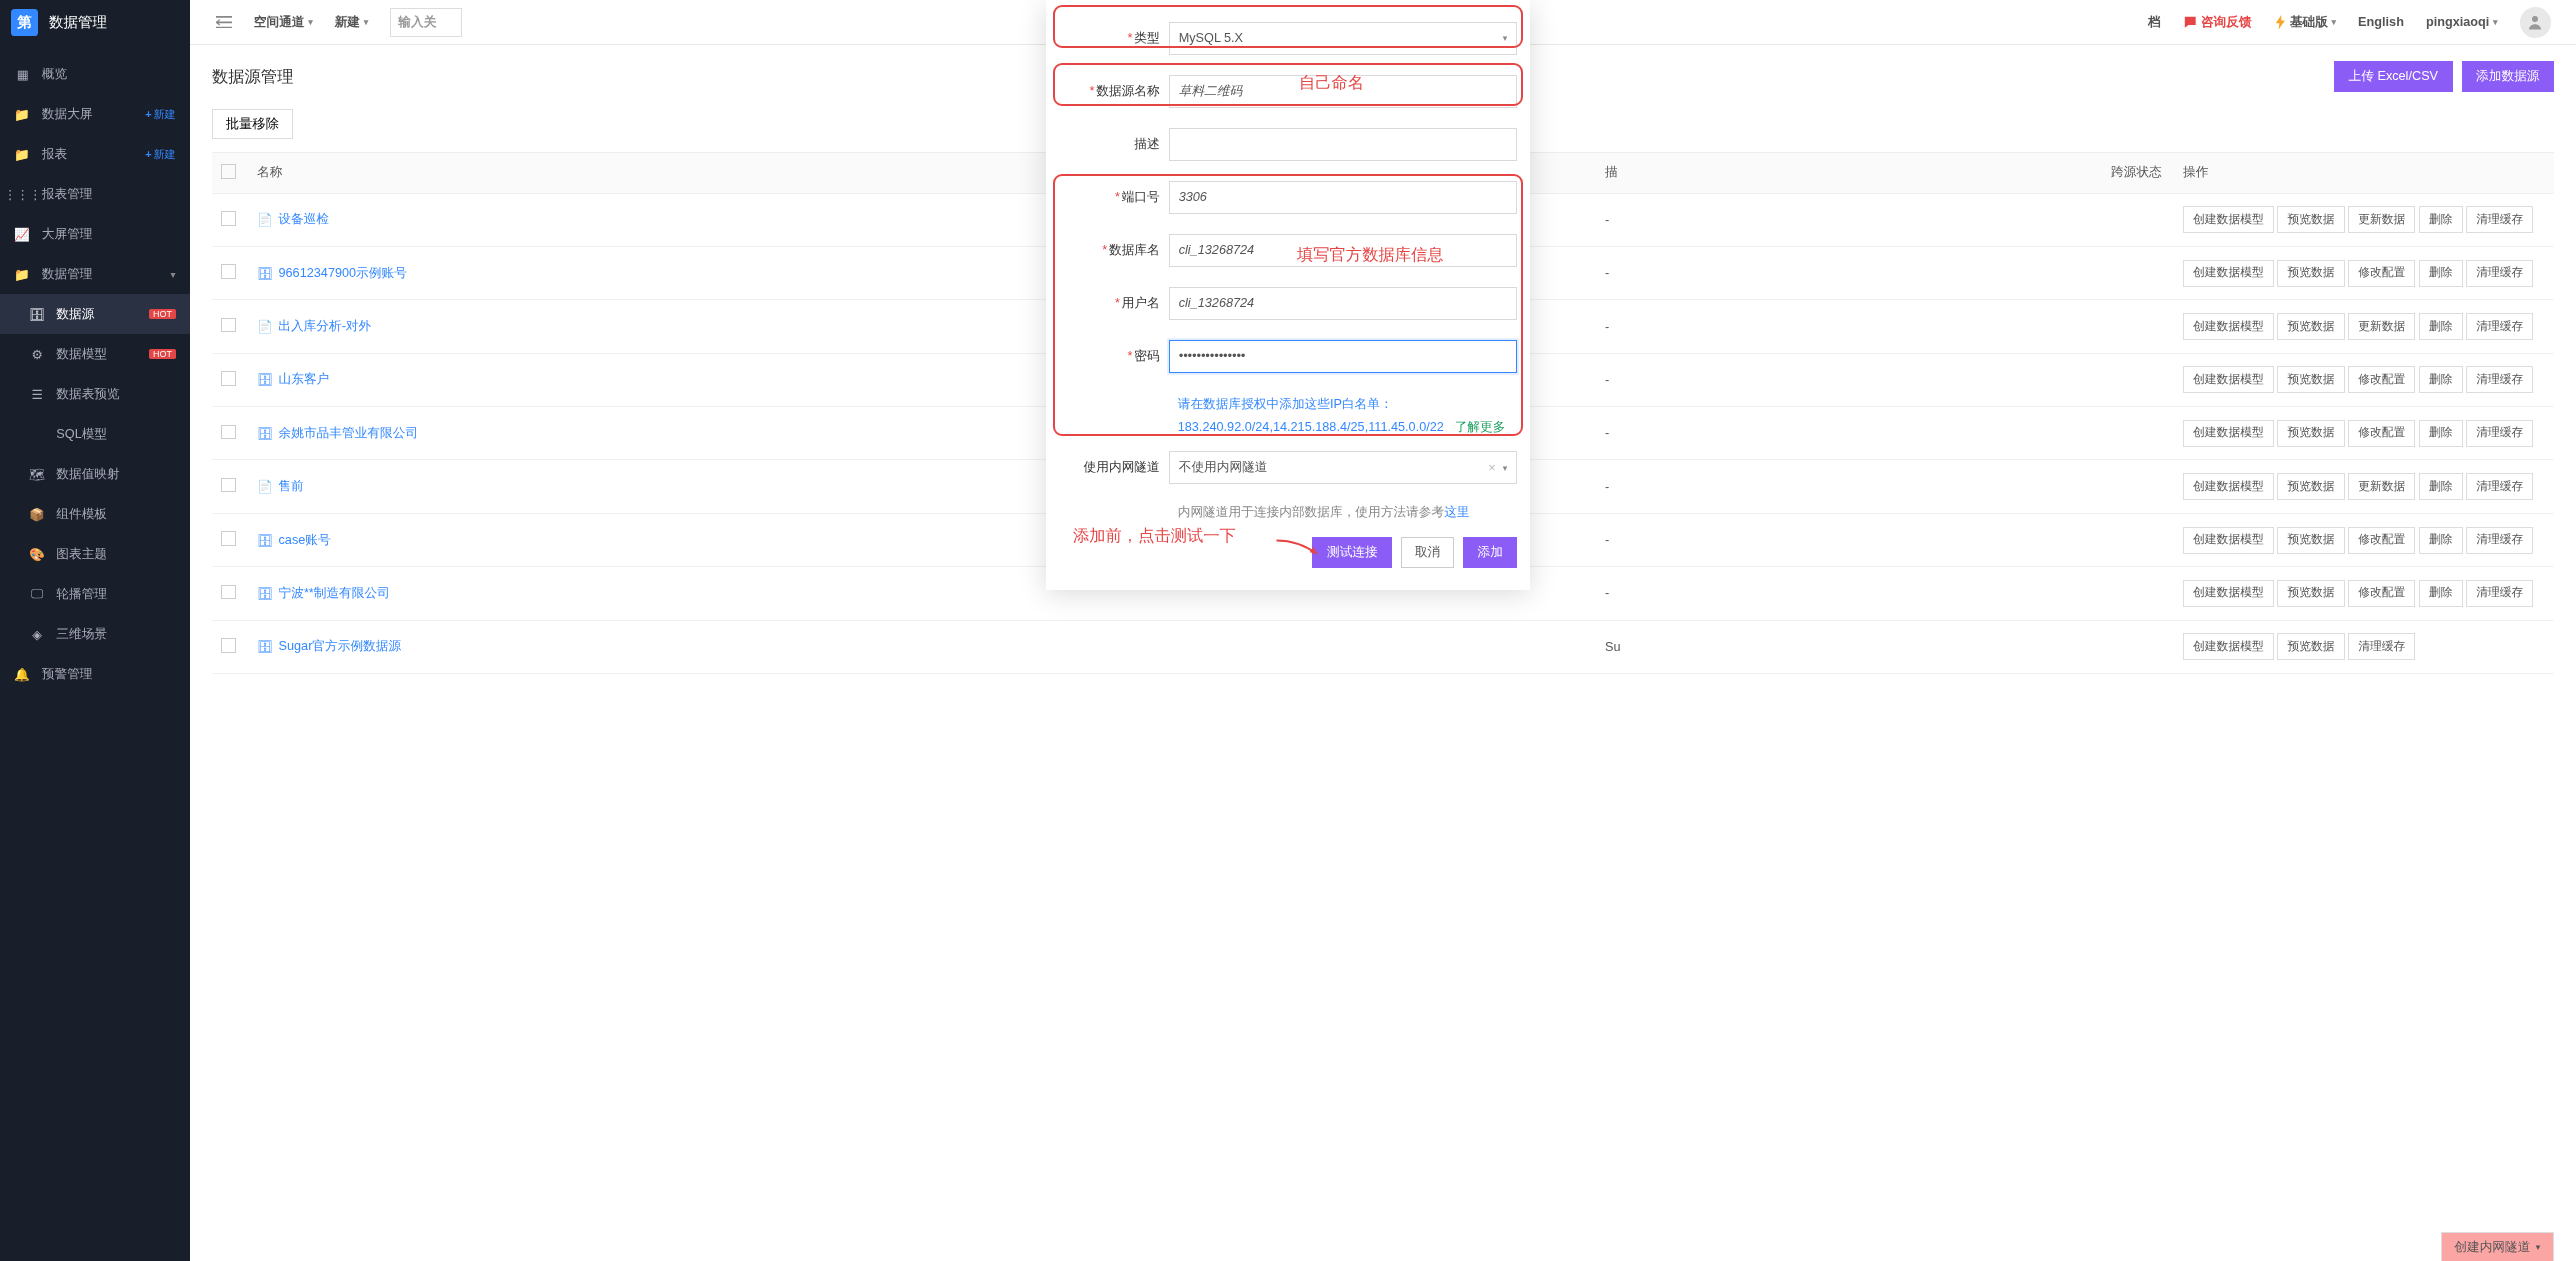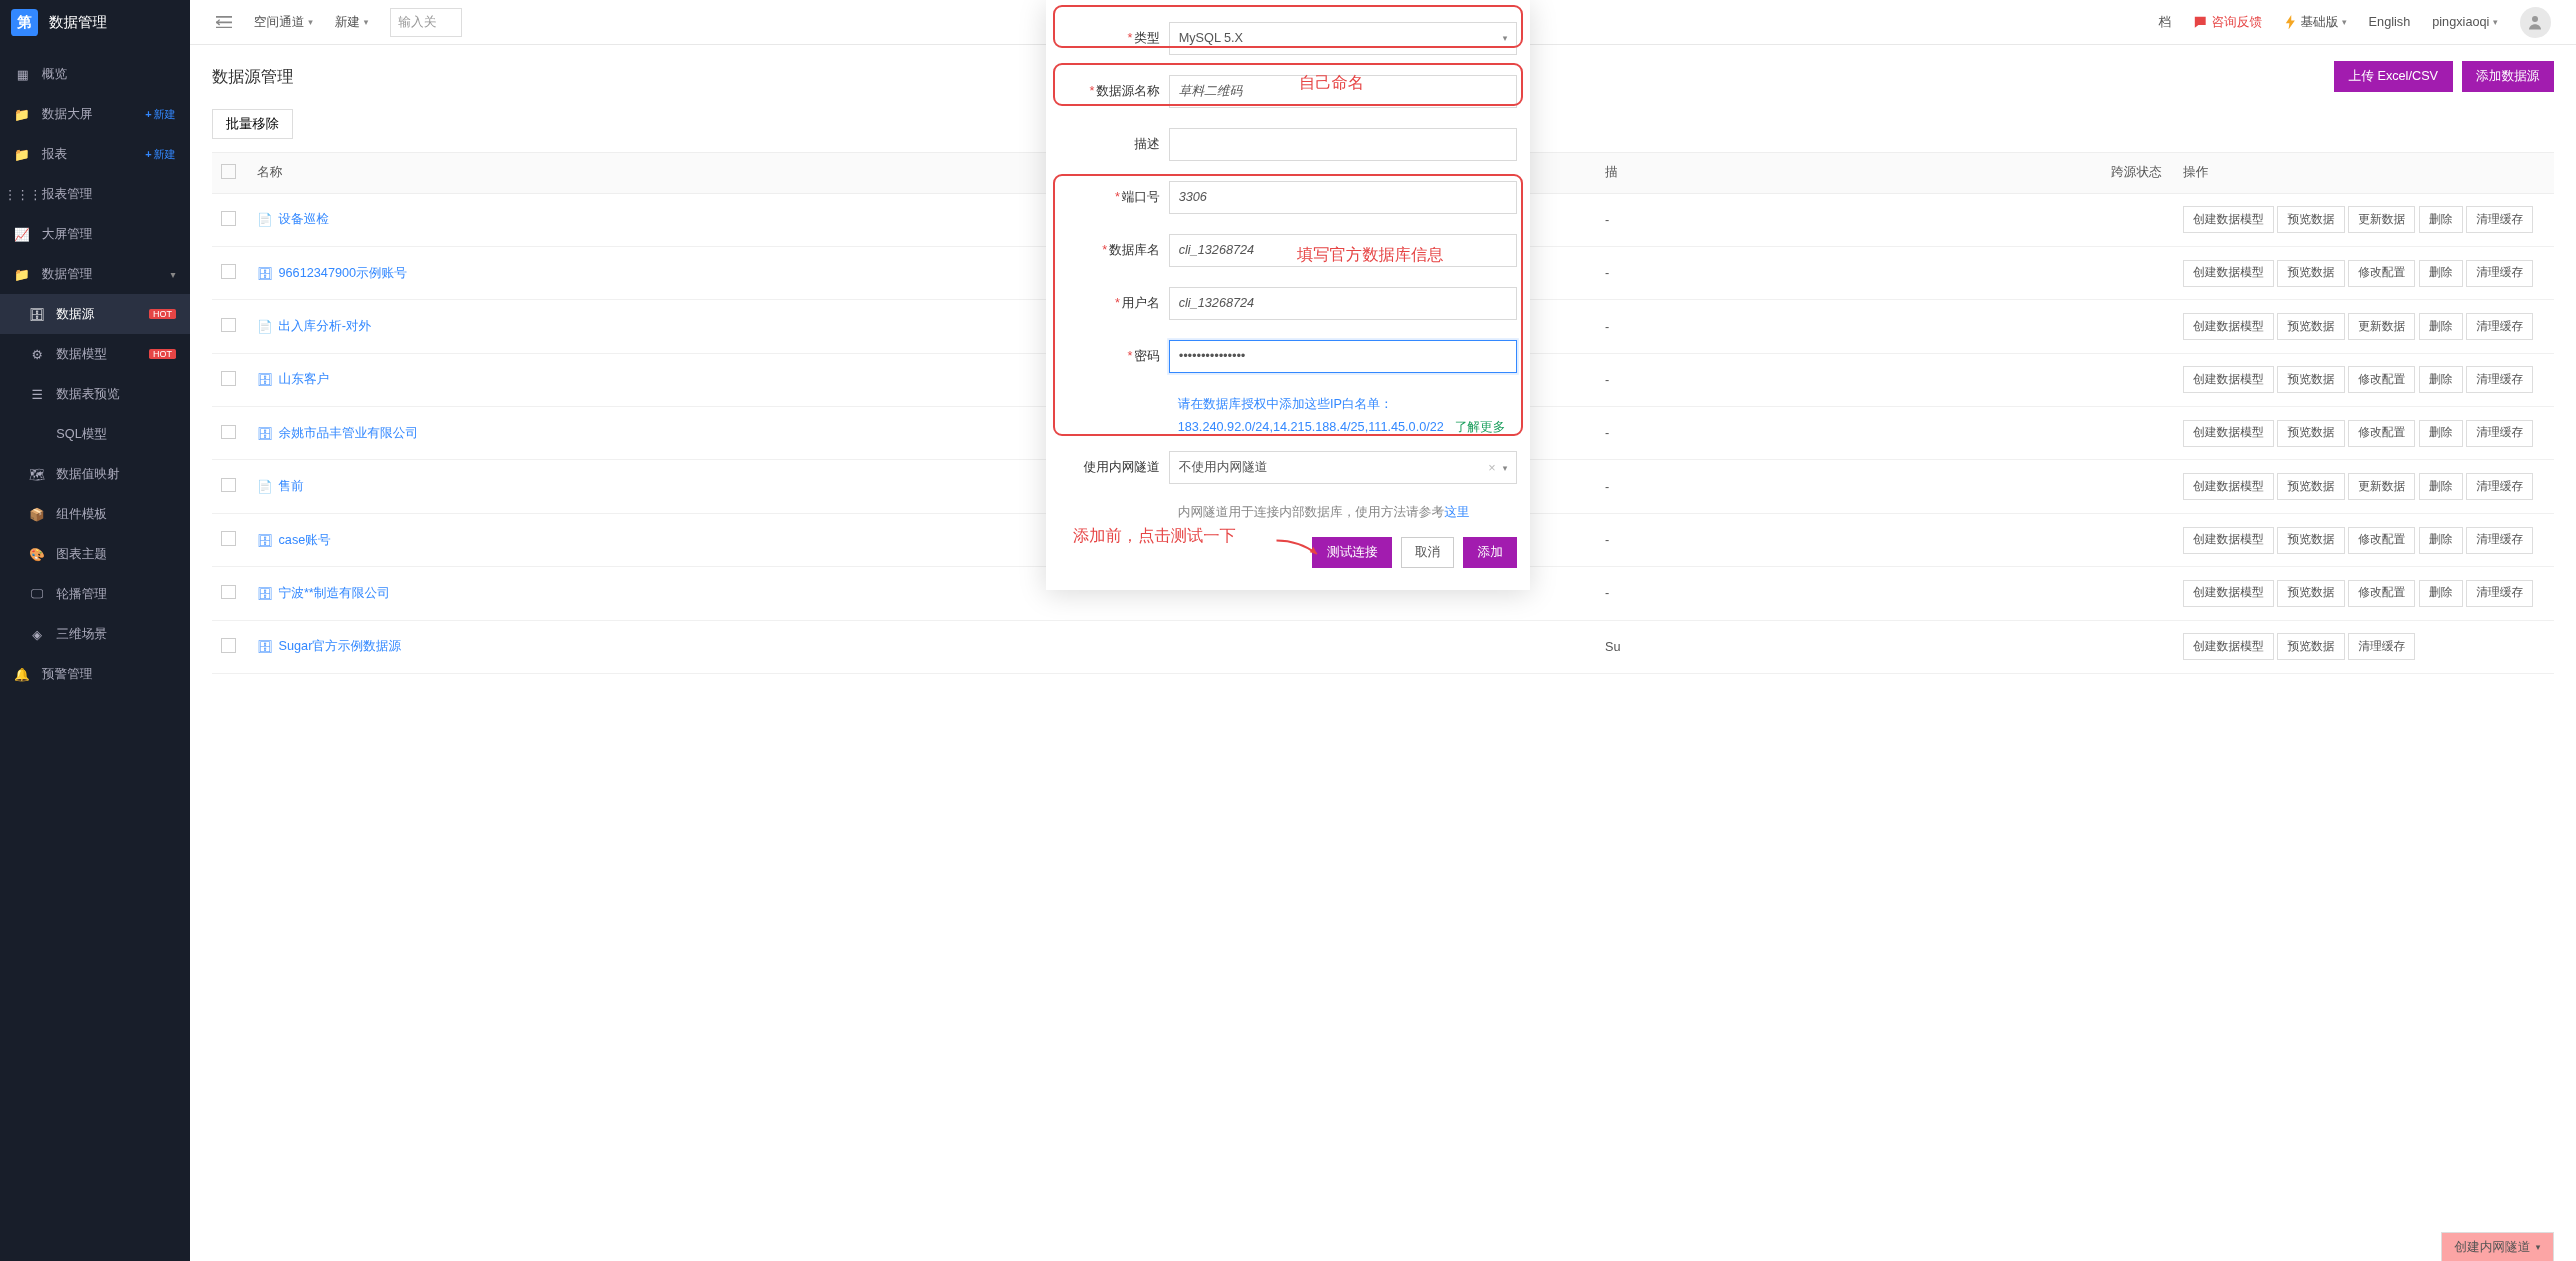--- a/index.html
+++ b/index.html
@@ -3,21 +3,21 @@
 <meta charset="utf-8">
 <style>
 * { box-sizing: border-box; margin: 0; padding: 0; }
 body { font-family: "Microsoft YaHei", "PingFang SC", Arial, sans-serif; font-size: 12.7px; color: #333; background: #fff; overflow: hidden; }
 
 
 .top-header { height: 45px; display: flex; align-items: center; border-bottom: 0.9px solid #e8e8e8; padding: 0 11px; position: relative; z-index: 5; }
 .logo-box { width: 27px; height: 27px; background: #3388ff; border-radius: 3.6px; display: flex; align-items: center; justify-content: center; color: #fff; font-weight: bold; font-size: 14.5px; }
 .space-name { color: #fff; margin-left: 11px; font-size: 14.5px; }
 .header-left-dark { background: #181e2a; height: 45px; width: 190px; display: flex; align-items: center; padding-left: 11px; position: absolute; left: 0; top: 0; }
-.header-rest { margin-left: 190px; display: flex; align-items: center; flex: 1; height: 100%; padding: 0 14.5px; gap: 22px; }
+.header-rest { margin-left: 190px; display: flex; align-items: center; flex: 1; height: 100%; padding: 0 14.5px; gap: 22px; font-weight: bold; }
 .h-item { color: #555; cursor: pointer; display: flex; align-items: center; gap: 3.6px; }
 .caret { font-size: 9px; color: #888; }
 .search-box { border: 0.9px solid #ddd; height: 29px; padding: 0 7.2px; color: #999; display: flex; align-items: center; min-width: 72px; }
 .header-right { margin-left: auto; display: flex; align-items: center; gap: 22px; }
 .h-icon-red { color: #e64545; }
 .avatar { width: 31px; height: 31px; border-radius: 50%; background: #e8e8e8; display: flex; align-items: center; justify-content: center; }
 .avatar svg { width: 18px; height: 18px; fill: #999; }
 
 
 .main-wrap { display: flex; height: calc(100vh - 45px); }
@@ -29,21 +29,21 @@
 .side-item .badge-hot { background: #e64545; color: #fff; border-radius: 1.8px; font-size: 9px; padding: 0 3.6px; margin-left: auto; }
 .side-new { color: #3388ff; font-size: 11px; margin-left: auto; display: flex; align-items: center; gap: 1.8px; }
 .side-new .plus { font-weight: bold; }
 .side-arrow { margin-left: auto; color: #888; font-size: 10px; }
 
 
 .content { flex: 1; padding: 16.3px 22px; overflow: auto; position: relative; }
 .page-title-row { display: flex; align-items: center; margin-bottom: 16.3px; }
 .page-title { font-size: 16.3px; color: #333; }
 .page-btns { margin-left: auto; display: flex; gap: 9px; }
-.btn-primary { background: #a21caf; color: #fff; border: none; height: 31px; padding: 0 14.5px; cursor: pointer; font-size: 12.7px; }
+.btn-primary { background: #8b5cf6; color: #fff; border: none; height: 31px; padding: 0 14.5px; cursor: pointer; font-size: 12.7px; }
 .btn-plain { background: #fff; border: 0.9px solid #ccc; height: 31px; padding: 0 12.7px; cursor: pointer; color: #555; font-size: 12.7px; }
 
 
 .batch-btn { border: 0.9px solid #ddd; background: #fff; padding: 5.4px 12.7px; margin-bottom: 12.7px; cursor: pointer; }
 table.data-tbl { width: 100%; border-collapse: collapse; }
 table.data-tbl th { text-align: left; padding: 11px 9px; border-top: 0.9px solid #eee; border-bottom: 0.9px solid #eee; color: #555; font-weight: normal; background: #fafafa; }
 table.data-tbl td { padding: 12.7px 9px; border-bottom: 0.9px solid #f0f0f0; color: #555; vertical-align: middle; }
 .chk { width: 14.5px; height: 14.5px; border: 0.9px solid #ccc; display: inline-block; }
 .row-link { color: #3388ff; cursor: pointer; display: flex; align-items: center; gap: 5.4px; }
 .row-icon { color: #3388ff; }

